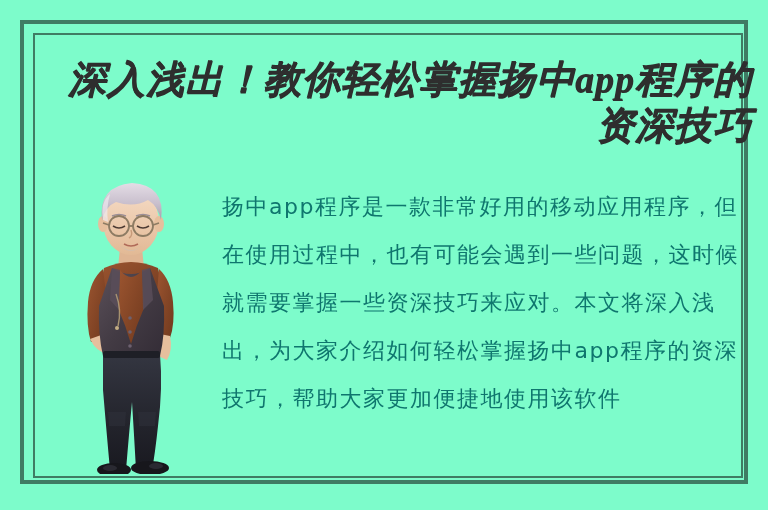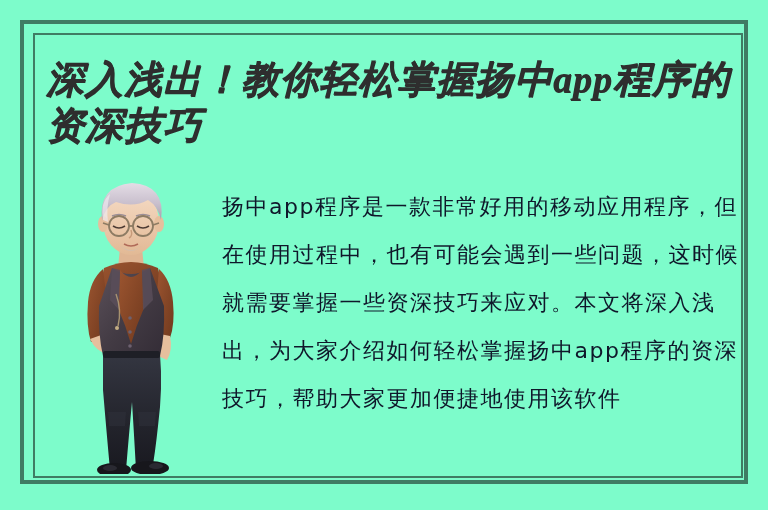--- a/index.html
+++ b/index.html
@@ -40,27 +40,28 @@
     color:#2e2e2e;
     font-family:"Liberation Serif",serif;
     font-size:38px;
     font-weight:700;
     font-style:italic;
     letter-spacing:1px;
     line-height:46px;
     text-shadow:0.5px 0.5px 0 #2e2e2e;
     white-space:normal;
     word-break:break-all;
+    text-align:right;
   }
   
   #body-copy{
     position:absolute;
     left:222px;top:183px;
     width:532px;
-    color:#0f172a;
+    color:#0f766e;
     font-family:"DejaVu Sans",sans-serif;
     font-size:22px;
     line-height:48px;
     letter-spacing:1.5px;
     word-break:break-all;
   }
   
   #illustration{
     position:absolute;
     left:70px;top:176px;

